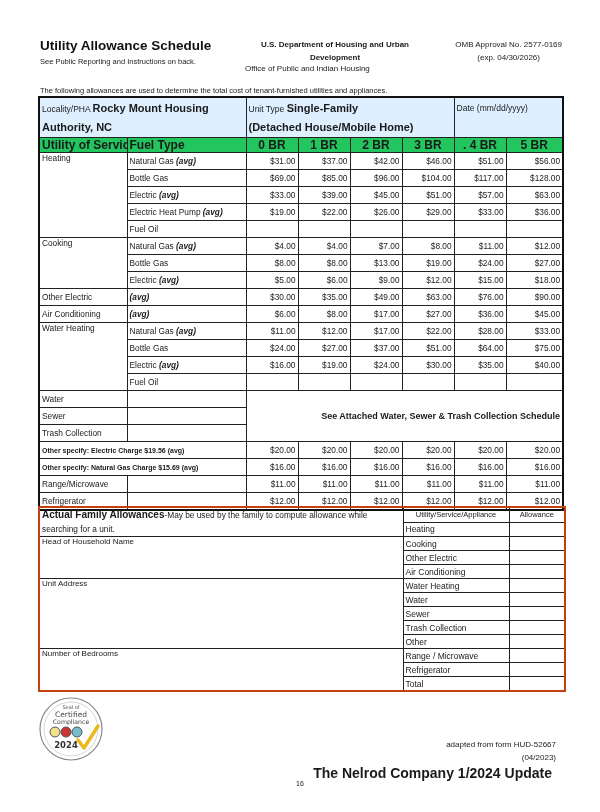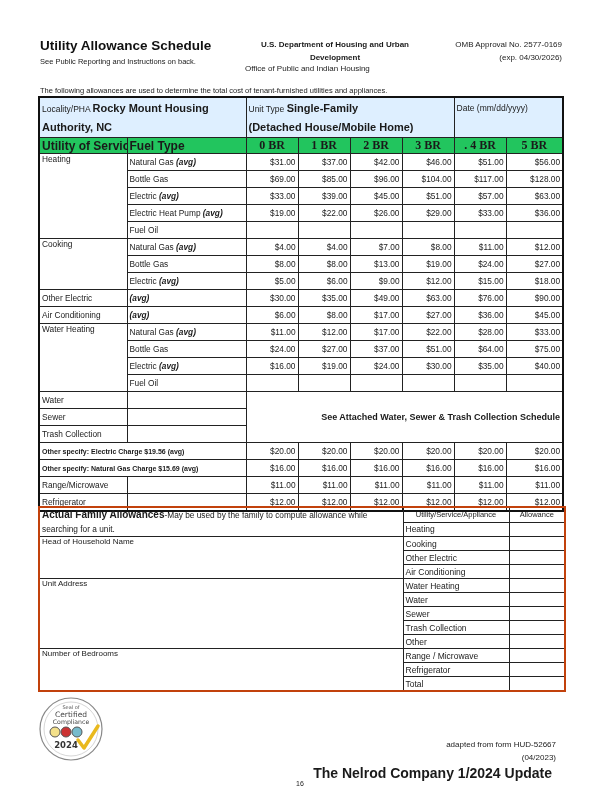--- a/index.html
+++ b/index.html
@@ -2,31 +2,31 @@
 <html><head>
 <meta charset="utf-8">
 <style>
   html, body { margin:0; padding:0; background:#ffffff; }
   body { width:600px; height:812px; position:relative; overflow:hidden; font-family:"Liberation Sans", sans-serif; color:#1a1a1a; }
   .abs { position:absolute;text-align:center; }
   .title { left:40px; top:38px; font-size:13.5px; font-weight:bold; color:#111; }
   .subtitle { left:40px; top:57px; font-size:7.5px; color:#222; }
   .hud1 { left:245px; top:38px; font-size:8px; font-weight:bold; line-height:13px; width:180px; }
   .hud2 { left:245px; top:64px; font-size:8px; color:#222; }
-  .omb { right:38px; top:38px; font-size:8px; text-align:right; line-height:13px; color:#222; }
+  .omb { right:38px; top:38px; font-size:8px; line-height:13px; color:#222; }
   .intro { left:40px; top:86px; font-size:7.5px; color:#222; }
 
   table.sched { position:absolute; left:38px; top:96px; width:526px; border-collapse:collapse; table-layout:fixed; font-size:8.3px; }
   table.sched td { border:1px solid #222; padding:0 2px; height:16px; overflow:hidden; white-space:nowrap; }
   table.sched { border:2px solid #111; }
   .hdr { background:#deefff; }
   .loc-cell { height:38px !important; vertical-align:top; font-size:8.5px; line-height:18px; padding-top:1px !important; }
   .loc-cell b { font-size:11px; }
   .colh td { background:#22c55e; font-weight:bold; height:12px !important; font-size:12px; }
-  .colh .c { text-align:center;font-family:Liberation Serif, serif; }
+  .colh .c { text-align:center; }
   .num { text-align:right; }
   .bold-i { font-weight:bold; font-style:italic; }
   .svc { vertical-align:top; }
   .see { text-align:right; font-weight:bold; font-size:9px; }
   .other-spec { font-weight:bold; font-size:7px; }
 
   table.fam { position:absolute; left:38px; top:506px; width:526px; border-collapse:collapse; table-layout:fixed; font-size:8px; border:2px solid #c2410c; }
   table.fam td { border:1px solid #222; padding:0 2px; height:13px; overflow:hidden; white-space:nowrap; }
   .fam-left { vertical-align:top; }
   .fam-title { font-size:8.3px; line-height:14px; white-space:normal !important; }

